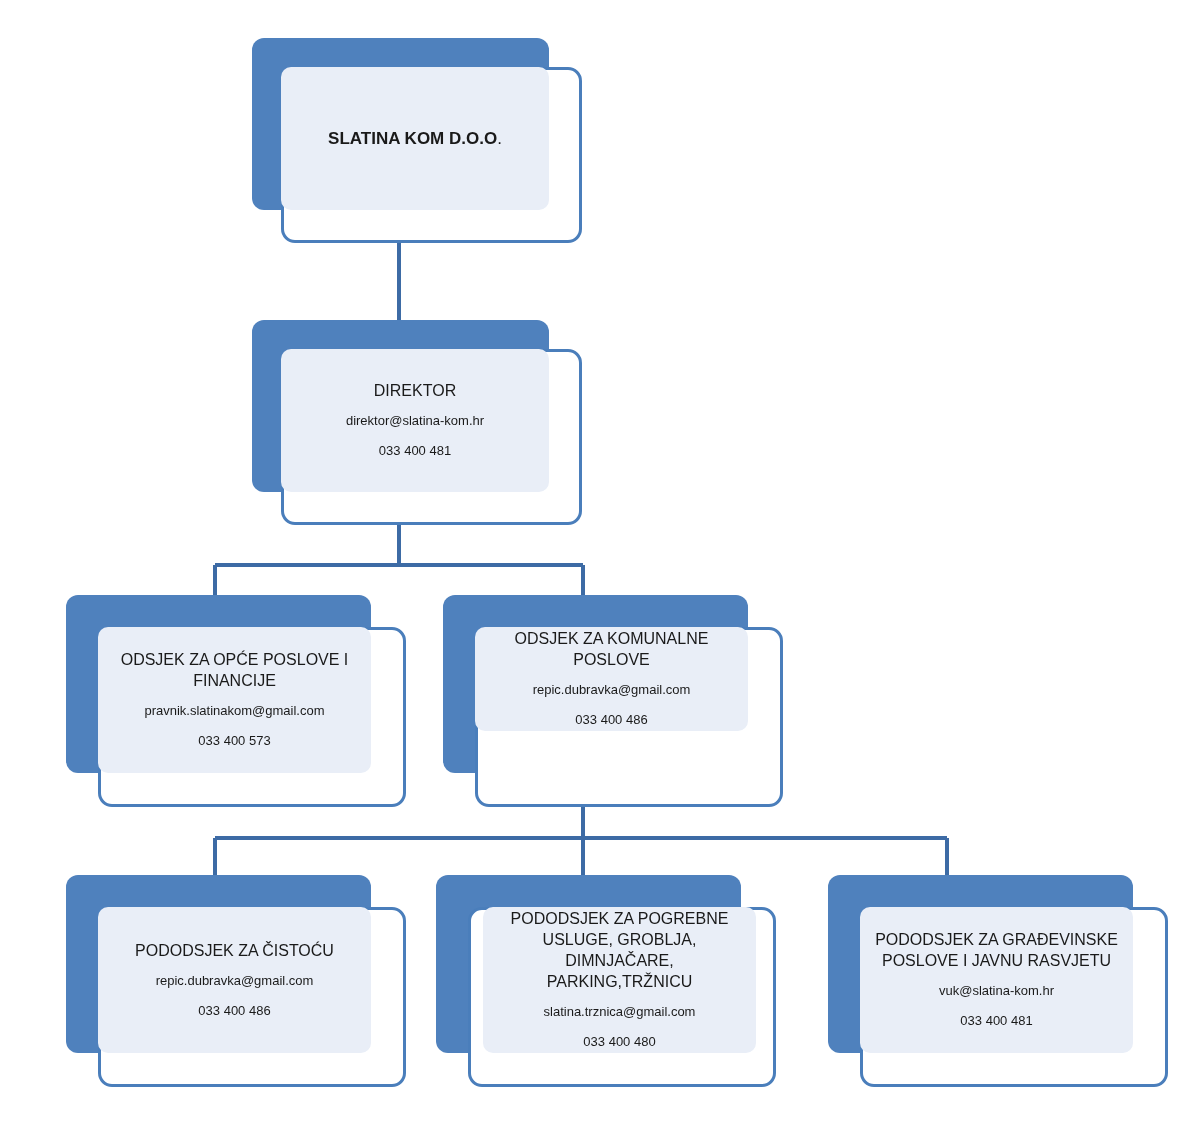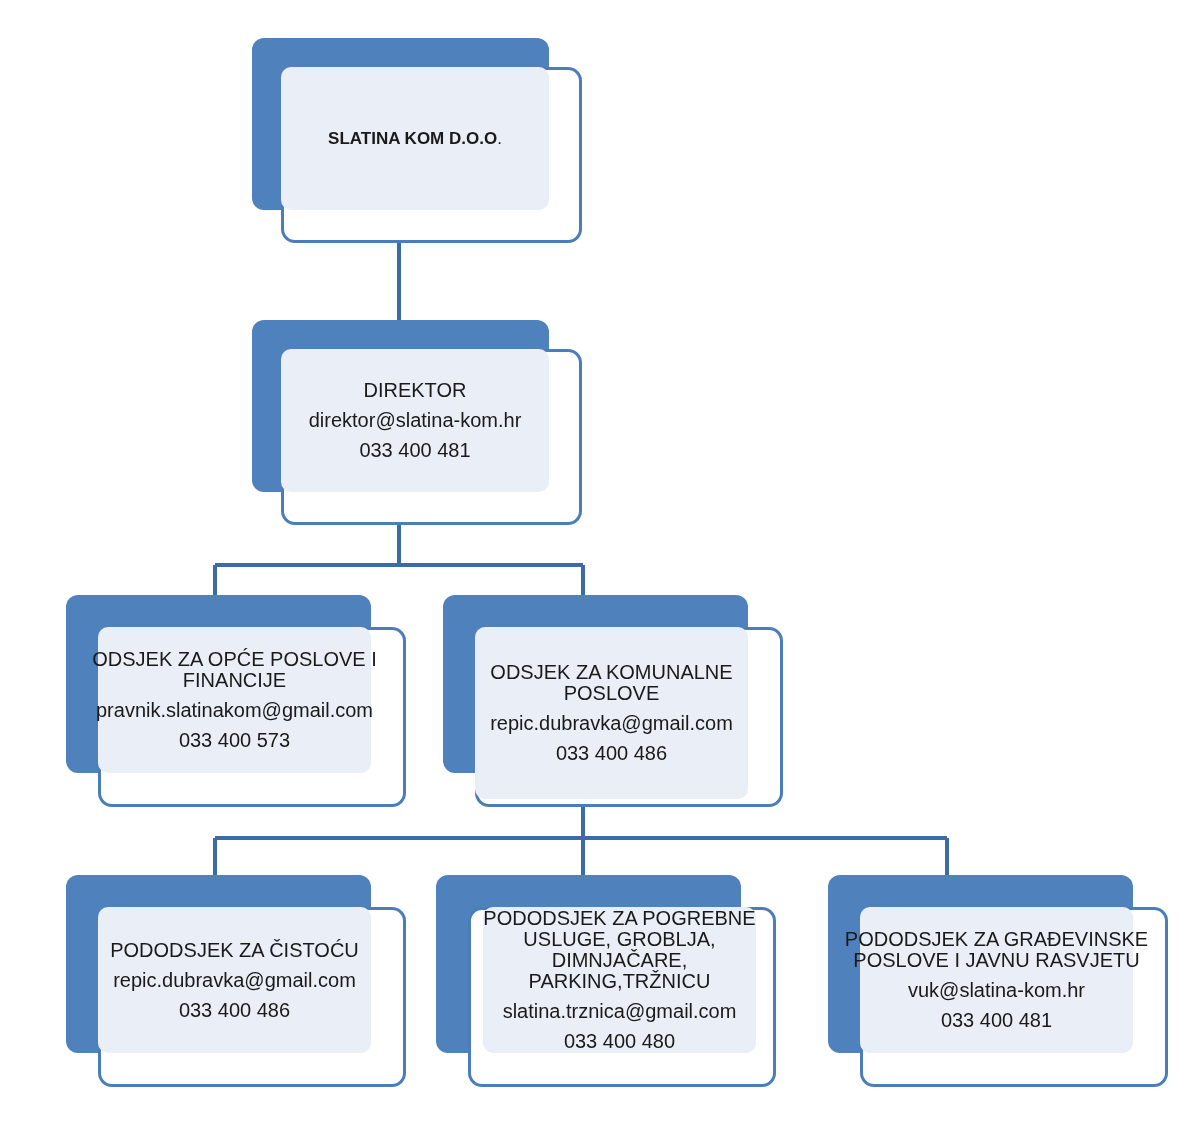--- a/index.html
+++ b/index.html
@@ -36,30 +36,30 @@
     border-radius:10px;
     box-sizing:border-box;
     display:flex;
     flex-direction:column;
     align-items:center;
     justify-content:center;
     text-align:center;
     color:#1a1a1a;
   }
   .node .panel .ttl{
-    font-size:20px;
+    font-size:16px;
     line-height:21px;
     white-space:nowrap;
   }
   .node .panel .ttl.bold{
     font-weight:bold;
     font-size:17px;
   }
   .node .panel .contact{
-    font-size:20px;
+    font-size:13px;
     line-height:21px;
     white-space:nowrap;
   }
   .node .panel .gap{height:9px;}
 </style>
 </head>
 <body>
 
 <div id="chart">
 
@@ -109,21 +109,21 @@
       <div class="gap"></div>
       <div class="contact">pravnik.slatinakom@gmail.com</div>
       <div class="gap"></div>
       <div class="contact">033 400 573</div>
     </div>
   </div>
 
   <div class="node" style="left:443px; top:595px; width:340px; height:212px;">
     <div class="shadow-card" style="width:305px;height:178px;"></div>
     <div class="outline-card" style="left:32px;top:32px;width:308px;height:180px;"></div>
-    <div class="panel" style="left:32px;top:32px;width:273px;height:172px;">
+    <div class="panel" style="left:32px;top:32px;width:273px;height:104px;">
       <div class="ttl">ODSJEK ZA KOMUNALNE</div>
       <div class="ttl">POSLOVE</div>
       <div class="gap"></div>
       <div class="contact">repic.dubravka@gmail.com</div>
       <div class="gap"></div>
       <div class="contact">033 400 486</div>
     </div>
   </div>
 
   <div class="node" style="left:66px; top:875px; width:340px; height:168px;">

